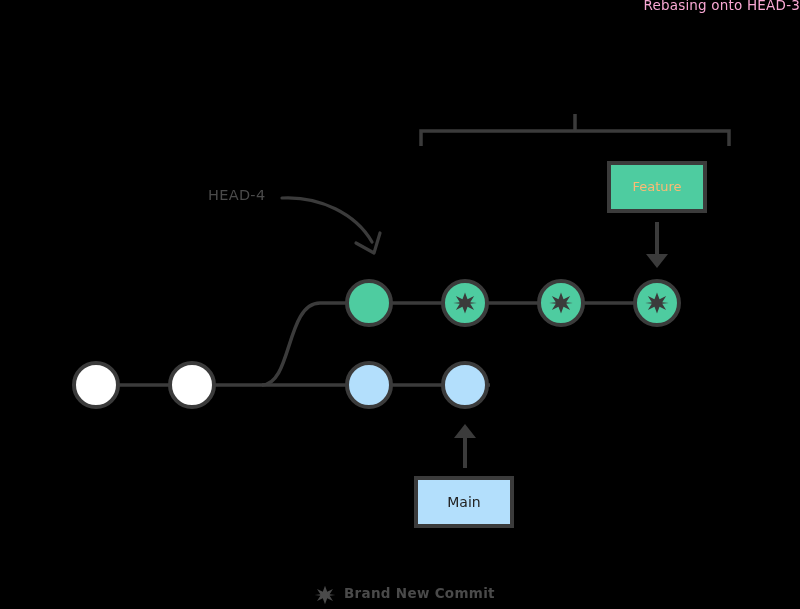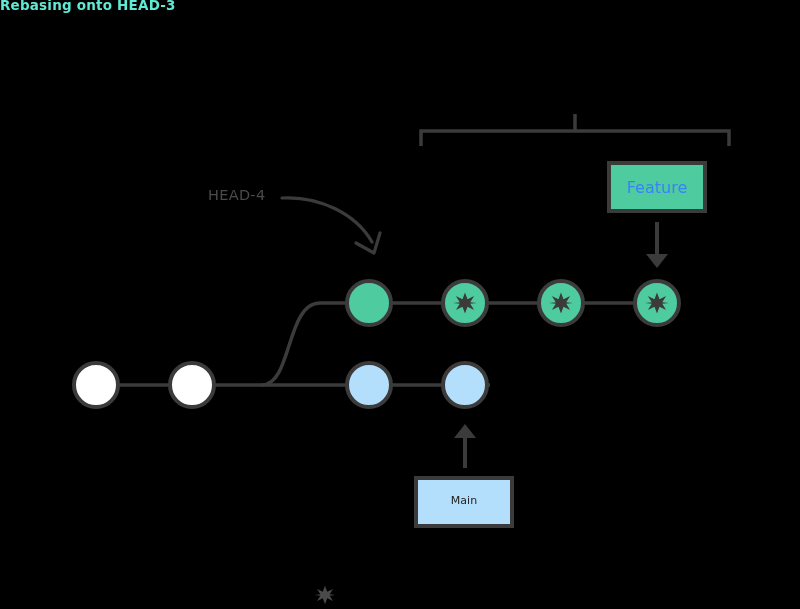--- a/index.html
+++ b/index.html
@@ -28,24 +28,24 @@
   }
   .txt {
     position: absolute;
     white-space: nowrap;
     line-height: 1;
   }
   #title {
     left: 0;
     top: -1px;
     width: 800px;
-    text-align: left;
+    text-align: right;
     font-size: 13.5px;
-    font-weight: bold;
-    color: #5eead4;
+    font-weight: normal;
+    color: #f9a8d4;
     letter-spacing: 0.2px;
   }
   #bracket-label {
     left: 420px;
     top: 84px;
     width: 310px;
     text-align: center;
     font-size: 13px;
     font-weight: bold;
     color: #4a4a4a;
@@ -56,29 +56,29 @@
     top: 188px;
     font-size: 14.5px;
     color: #4a4a4a;
     letter-spacing: 0.3px;
   }
   #feature-label {
     left: 609px;
     top: 180px;
     width: 96px;
     text-align: center;
-    font-size: 16px;
-    color: #3b82f6;
+    font-size: 13px;
+    color: #fdba74;
   }
   #main-label {
     left: 416px;
     top: 495px;
     width: 96px;
     text-align: center;
-    font-size: 11px;
+    font-size: 14px;
     color: #222222;
   }
   #legend-label {
     left: 344px;
     top: 587px;
     font-size: 13.5px;
     font-weight: bold;
     color: #4a4a4a;
     letter-spacing: 0.3px;
   }
@@ -172,14 +172,15 @@
 
   <div class="txt" id="title">Rebasing onto HEAD-3</div>
 
 
   <div class="txt" id="head-label">HEAD-4</div>
 
   <div class="txt" id="feature-label">Feature</div>
 
   <div class="txt" id="main-label">Main</div>
 
+  <div class="txt" id="legend-label">Brand New Commit</div>
 
 </div>
 
 </body></html>

